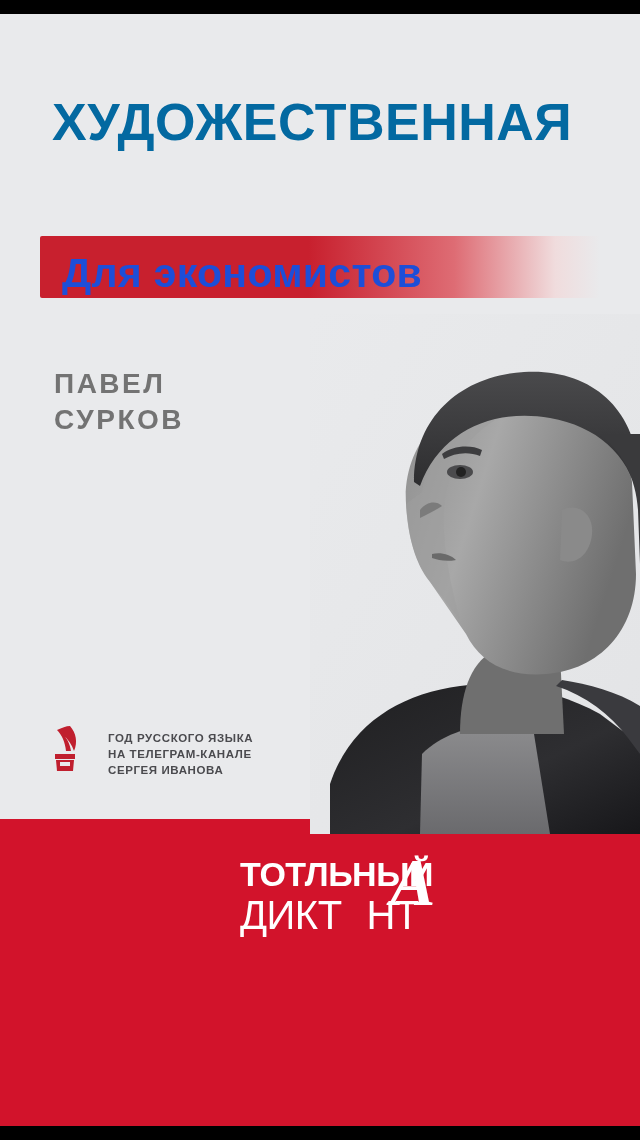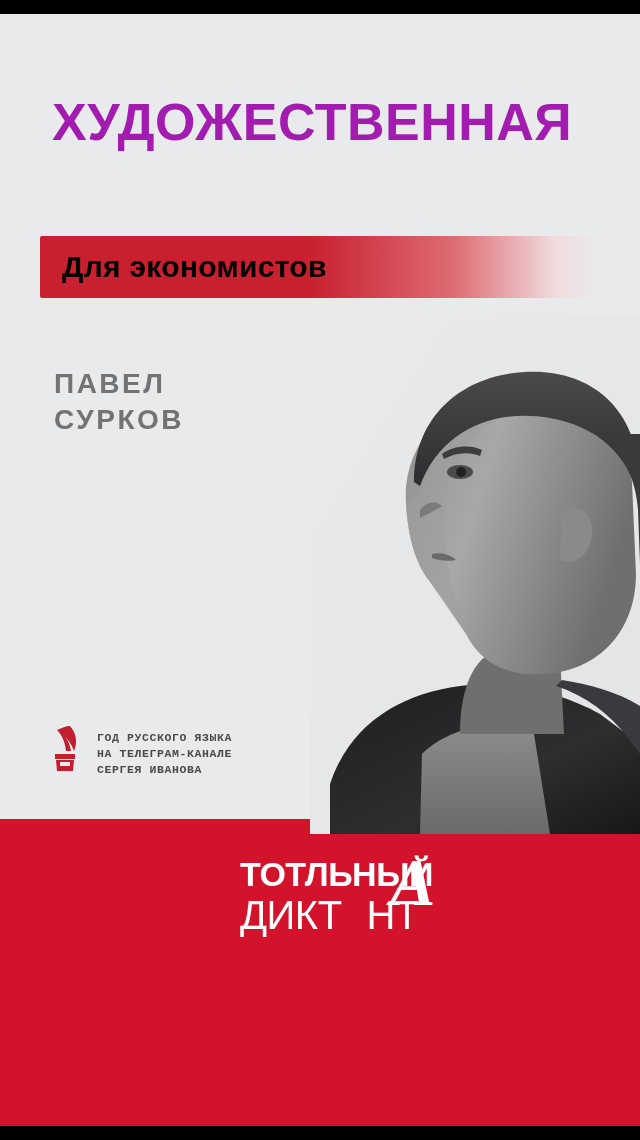--- a/index.html
+++ b/index.html
@@ -61,39 +61,39 @@
     left: 52px;
     top: 80px;
     width: 560px;
   }
   .title-line {
     font-family: "Liberation Sans", sans-serif;
     font-weight: bold;
     font-size: 52px;
     line-height: 56px;
     letter-spacing: 0.5px;
-    color: #a21caf;
+    color: #0369a1;
     text-transform: uppercase;
   }
   .subtitle-bar {
     position: absolute;
     left: 40px;
     top: 222px;
     width: 560px;
     height: 62px;
     background: linear-gradient(to right, #c8202e 0%, #c8202e 48%, #de6c74 74%, #f0dcdd 92%, #e9eaec 100%);
     border-radius: 2px;
   }
   .subtitle-text {
     position: absolute;
     left: 62px;
     top: 236px;
-    font-size: 30px;
-    font-weight: bold;
-    color: #000000;
+    font-size: 41px;
+    font-weight: bold;
+    color: #1d4ed8;
     letter-spacing: 0.3px;
   }
 
   
   .author {
     position: absolute;
     left: 54px;
     top: 352px;
     font-size: 28px;
     font-weight: bold;
@@ -103,22 +103,21 @@
     text-transform: uppercase;
   }
 
   
   .credit {
     position: absolute;
     left: 54px;
     top: 712px;
     display: flex;
     align-items: flex-start;
-    gap: 13px;
-    font-family: Liberation Mono, monospace;
+    gap: 24px;
   }
   .quill-icon {
     width: 30px;
     height: 46px;
     flex: 0 0 auto;
   }
   .credit-lines {
     font-size: 11.5px;
     font-weight: bold;
     line-height: 16px;

